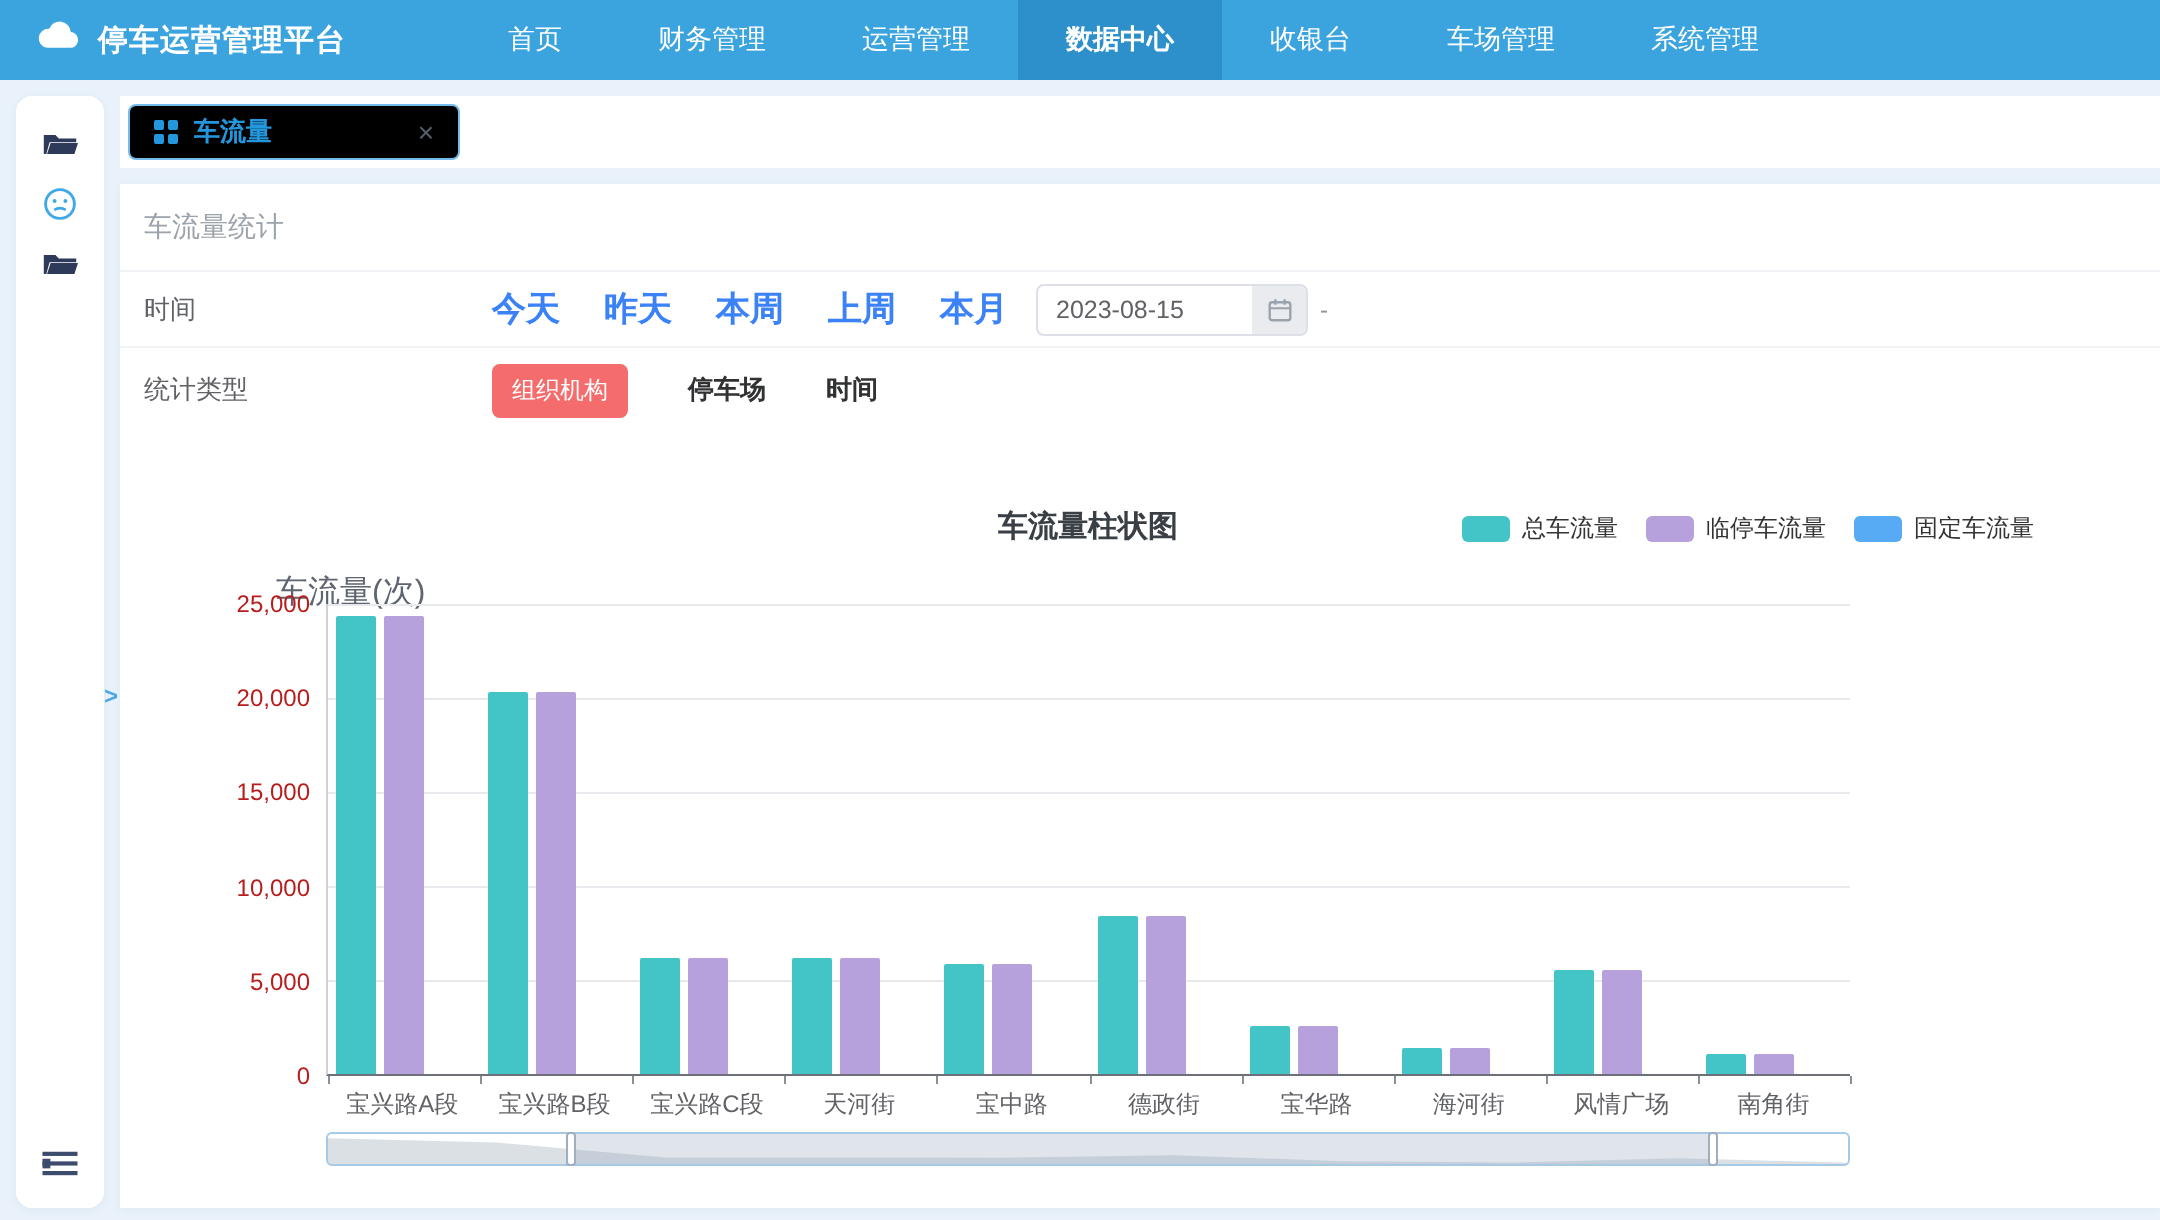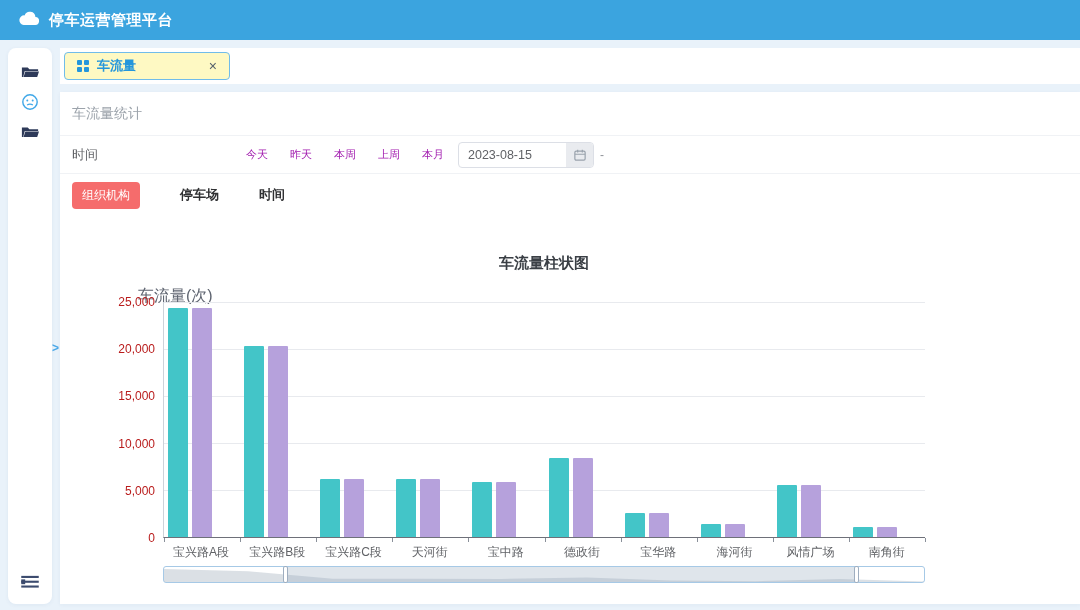--- a/index.html
+++ b/index.html
@@ -23,49 +23,49 @@
   .side-icon { width:24px; height:24px; display:flex; align-items:center;
     justify-content:center; margin-bottom:6px; cursor:pointer; }
   .sidebar-bottom { margin-top:auto; margin-bottom:10px; }
   .collapse-toggle { position:absolute; left:52px; top:341px; color:#4AA8E8;
     font-size:12px; font-weight:bold; cursor:pointer; }
 
   
   .tabbar { position:absolute; left:60px; top:48px; width:1020px; height:36px;
     background:#fff; display:flex; align-items:center; padding-left:4px; }
   .tab { display:flex; align-items:center; gap:8px; height:28px; padding:0 12px;
-    background:#fef9c3; border:1px solid #70BCEA; border-radius:4px;
+    background:#000000; border:1px solid #70BCEA; border-radius:4px;
     color:#2496DC; font-size:13px; font-weight:bold; cursor:pointer; min-width:166px; }
   .tab-close { margin-left:auto; color:#55606B; font-weight:normal; font-size:14px;
     cursor:pointer; line-height:1; }
   .grid-icon { display:grid; grid-template-columns:5px 5px; grid-template-rows:5px 5px;
     gap:2px; }
   .grid-icon span { background:#2496DC; border-radius:1px; }
 
   
   .card { position:absolute; left:60px; top:92px; width:1020px; height:512px;
     background:#fff; box-shadow:0 1px 4px rgba(30,70,120,.05); }
   .section-title { padding:13px 0 12px 12px; font-size:14px; color:#9CA3AB;
     border-bottom:1px solid #F0F2F5; }
 
   .filter-row { display:flex; align-items:center; height:38px; padding-left:12px;
     border-bottom:1px solid #F0F2F5; }
   .filter-row.no-border { border-bottom:none; height:42px; }
   .filter-label { width:174px; font-size:13px; color:#606266; }
   .quick-links { display:flex; gap:22px; margin-right:14px; }
-  .quick-link { font-size:11px; color:#a21caf; font-weight:normal; cursor:pointer; }
+  .quick-link { font-size:17px; color:#3b82f6; font-weight:bold; cursor:pointer; }
   .date-group { display:flex; align-items:center; gap:6px; }
   .date-input-wrap { display:flex; align-items:center; width:136px; height:26px;
     border:1px solid #DCDFE6; border-radius:4px; overflow:hidden; background:#fff; }
   .date-input { flex:1; border:none; outline:none; font-size:12.5px; color:#606266;
     padding-left:9px; font-family:inherit; background:transparent; width:90px; }
   .cal-btn { width:27px; height:100%; background:#E9EBEF; display:flex;
     align-items:center; justify-content:center; cursor:pointer; flex:none; }
   .date-sep { color:#909399; font-size:12px; }
-  .stat-options { display:flex; align-items:center; gap:40px; }
+  .stat-options { display:flex; align-items:center; gap:30px; }
   .stat-option { font-size:13px; color:#303133; font-weight:bold; cursor:pointer; }
   .stat-option.selected { background:#F56C6C; color:#fff; font-weight:normal;
     font-size:12px; padding:5px 10px; border-radius:4px; }
 
   
   .chart-wrap { position:relative; height:394px; }
   .chart-title { position:absolute; left:103px; width:762px; top:38px;
     text-align:center; font-size:15px; font-weight:bold; color:#3A3F45; }
   .chart-legend { position:absolute; right:63px; top:40px; display:flex; gap:14px; }
   .legend-item { display:flex; align-items:center; gap:6px; cursor:pointer; }
@@ -101,20 +101,29 @@
 
 <div class="header">
   <div class="brand">
     <span>
       <svg width="22" height="15" viewBox="0 0 24 16">
           <path fill="#fff" d="M6.2 15h12.2a4.3 4.3 0 0 0 .6-8.6A6.1 6.1 0 0 0 7.2 4.6 4.9 4.9 0 0 0 6.2 15Z"></path>
         </svg>
     </span>
     <span class="brand-title">停车运营管理平台</span>
   </div>
+  <div class="main-nav">
+      <div class="nav-item">首页</div>
+      <div class="nav-item">财务管理</div>
+      <div class="nav-item">运营管理</div>
+      <div class="nav-item active">数据中心</div>
+      <div class="nav-item">收银台</div>
+      <div class="nav-item">车场管理</div>
+      <div class="nav-item">系统管理</div>
+    </div>
 </div>
 
 <div class="sidebar">
   <div class="side-icon">
     <svg width="18" height="14" viewBox="0 0 20 15">
         <path fill="#2E3A59" d="M1 2.5h6.5l1.8 2H19v2H4.2L2.4 13H1V2.5Zm3.8 4.5H20l-2 6H2.8l2-6Z"></path>
       </svg>
   </div>
   <div class="side-icon">
     <svg width="18" height="18" viewBox="0 0 20 20">
@@ -176,29 +185,44 @@
             <line x1="9.7" y1="0.8" x2="9.7" y2="4" stroke="#9AA3AD" stroke-width="1.4"></line>
             <line x1="1" y1="6" x2="13" y2="6" stroke="#9AA3AD" stroke-width="1.2"></line>
           </svg>
         </span>
       </div>
       <span class="date-sep">-</span>
     </div>
   </div>
 
   <div class="filter-row no-border">
+    <div class="filter-label">统计类型</div>
     <div class="stat-options">
         <span class="stat-option selected">组织机构</span>
         <span class="stat-option">停车场</span>
         <span class="stat-option">时间</span>
       </div>
   </div>
 
   <div class="chart-wrap">
     <div class="chart-title">车流量柱状图</div>
+    <div class="chart-legend">
+        <div class="legend-item">
+          <span class="legend-swatch" style="background: rgb(67, 197, 200);"></span>
+          <span class="legend-label">总车流量</span>
+        </div>
+        <div class="legend-item">
+          <span class="legend-swatch" style="background: rgb(182, 161, 220);"></span>
+          <span class="legend-label">临停车流量</span>
+        </div>
+        <div class="legend-item">
+          <span class="legend-swatch" style="background: rgb(87, 171, 245);"></span>
+          <span class="legend-label">固定车流量</span>
+        </div>
+      </div>
     <div class="chart-ylabel">车流量(次)</div>
     <div class="y-axis-labels">
         <div class="ytick" style="top: 0%;">25,000</div>
         <div class="ytick" style="top: 20%;">20,000</div>
         <div class="ytick" style="top: 40%;">15,000</div>
         <div class="ytick" style="top: 60%;">10,000</div>
         <div class="ytick" style="top: 80%;">5,000</div>
         <div class="ytick" style="top: 100%;">0</div>
       </div>
     <div class="chart-plot">

